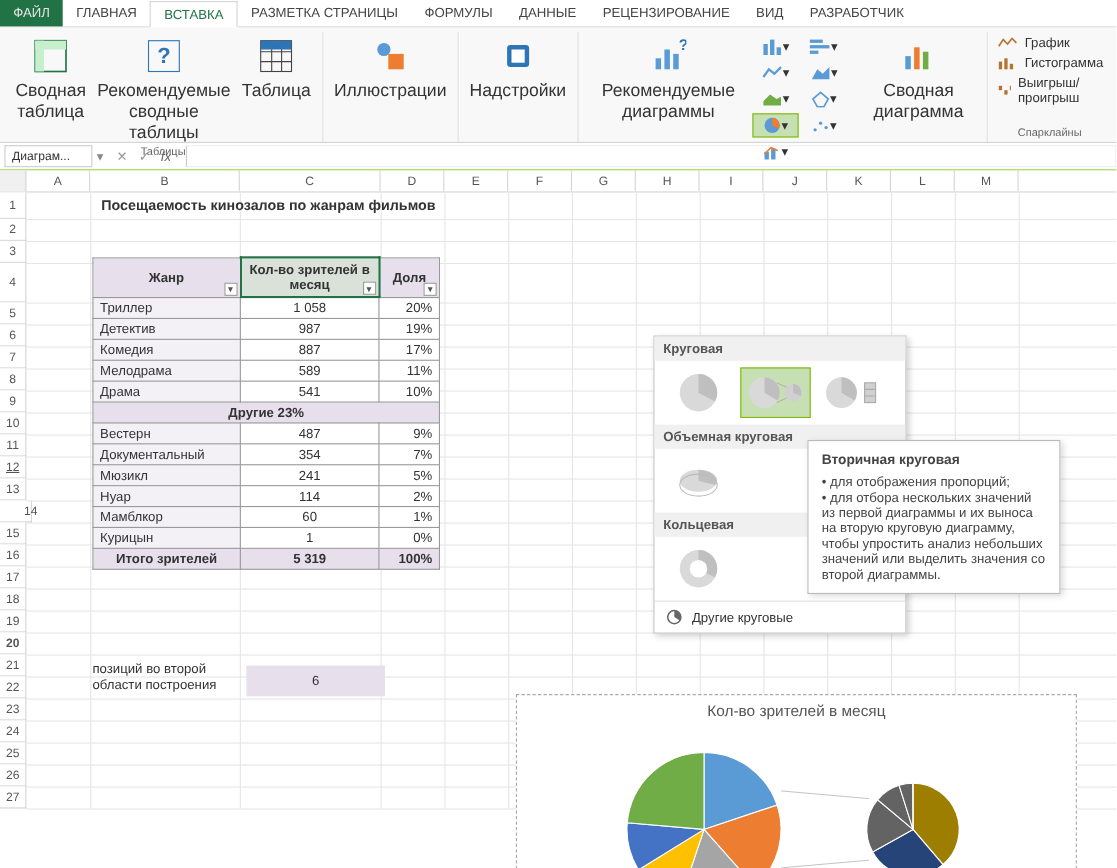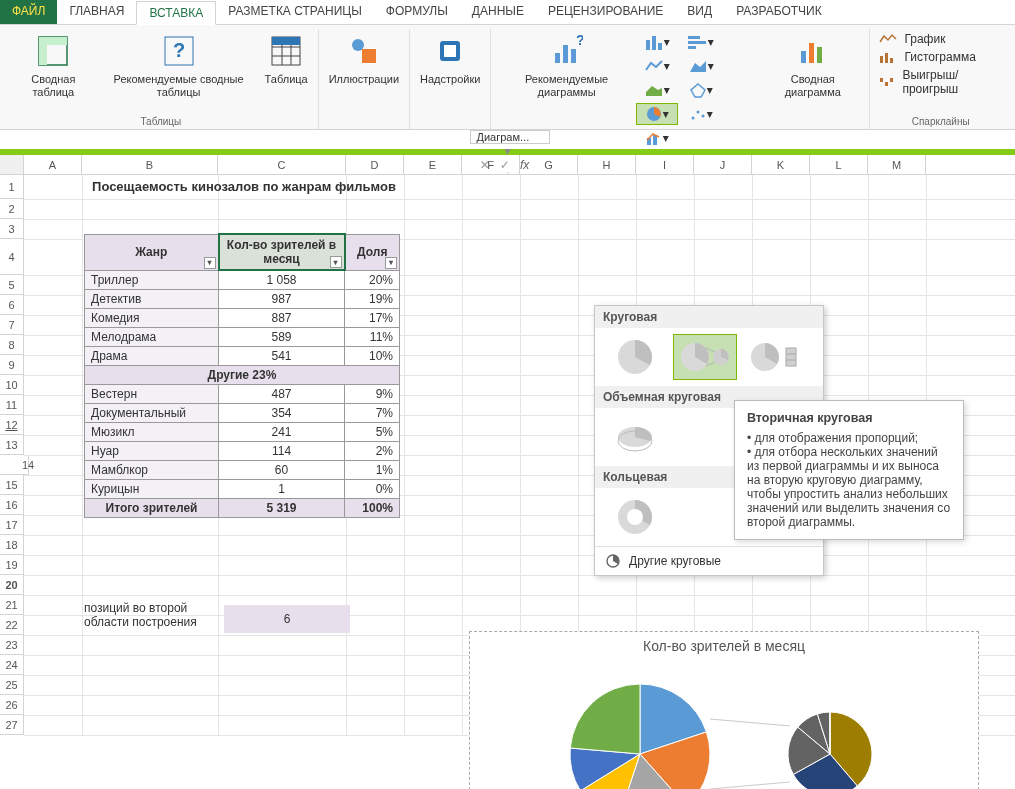--- a/index.html
+++ b/index.html
@@ -1,40 +1,40 @@
 <!DOCTYPE html>
 <html><head>
 <meta charset="utf-8">
 <style>
   * { box-sizing: border-box; margin: 0; padding: 0; }
   body { font-family: "Segoe UI", Tahoma, sans-serif; font-size: 12px; background: #fff; color: #333; overflow: hidden; width: 1015px; height: 789px; }
   
   
   .ribbon-tabs { display: flex; height: 25px; background: #fff; border-bottom: 1px solid #d4d4d4; }
   .ribbon-tab { padding: 4px 12px; cursor: pointer; font-size: 12px; color: #444; text-transform: uppercase; }
-  .ribbon-tab.file { background: #217346; color: #fde047; }
+  .ribbon-tab.file { background: #217346; color: #e5e5e5; }
   .ribbon-tab.active { background: #fff; color: #217346; border: 1px solid #d4d4d4; border-bottom: 1px solid #fff; position: relative; top: 1px; }
   
   
   .ribbon-body { height: 105px; background: #f8f8f8; border-bottom: 1px solid #d4d4d4; display: flex; padding: 4px 4px 0 4px; }
   .ribbon-group { display: flex; flex-direction: column; align-items: center; padding: 0 6px; border-right: 1px solid #e0e0e0; height: 100%; justify-content: space-between; }
   .ribbon-group:last-child { border-right: none; }
   .ribbon-group-label { font-size: 10px; color: #666; padding-bottom: 2px; }
   .ribbon-items { display: flex; align-items: flex-start; flex: 1; }
   .ribbon-btn-lg { display: flex; flex-direction: column; align-items: center; padding: 2px 4px; cursor: pointer; text-align: center; }
   .ribbon-btn-lg .icon-box { width: 40px; height: 40px; display: flex; align-items: center; justify-content: center; }
-  .ribbon-btn-lg .lbl { font-size: 11px; color: #333; line-height: 1.2; margin-top: 2px; }
+  .ribbon-btn-lg .lbl { font-size: 16px; color: #333; line-height: 1.2; margin-top: 2px; }
   .chart-mini-grid { display: flex; flex-wrap: wrap; width: 140px; gap: 2px; padding-top: 2px; }
   .chart-mini { width: 42px; height: 22px; display: flex; align-items: center; justify-content: center; cursor: pointer; }
   .chart-mini.hover { background: #c6e0b4; border: 1px solid #7fba00; }
   .sparkline-list { display: flex; flex-direction: column; gap: 2px; padding-top: 2px; }
   .spark-item { display: flex; align-items: center; gap: 6px; cursor: pointer; padding: 1px 2px; }
   
   
-  .formula-bar { height: 25px; display: flex; align-items: center; border-bottom: 6px solid #84cc16; background: #fff; flex-direction: column; }
+  .formula-bar { height: 25px; display: flex; align-items: center; border-bottom: 1px solid #84cc16; background: #fff; }
   .name-box { width: 80px; height: 20px; border: 1px solid #ccc; margin-left: 4px; padding: 0 6px; display: flex; align-items: center; font-size: 11px; }
   .fb-dd { width: 14px; color: #888; text-align: center; }
   .fb-btns { display: flex; margin: 0 8px; gap: 10px; color: #999; }
   .fx-label { font-style: italic; color: #666; margin-right: 6px; }
   .formula-input { flex: 1; height: 20px; border: 1px solid #eee; border-left: 1px solid #ccc; }
   
   
   .col-headers { display: flex; height: 20px; background: #fff; border-bottom: 1px solid #d4d4d4; }
   .corner { width: 24px; border-right: 1px solid #d4d4d4; background: #f0f0f0; }
   .col-h { border-right: 1px solid #d4d4d4; text-align: center; font-size: 11px; color: #555; display: flex; align-items: center; justify-content: center; }

